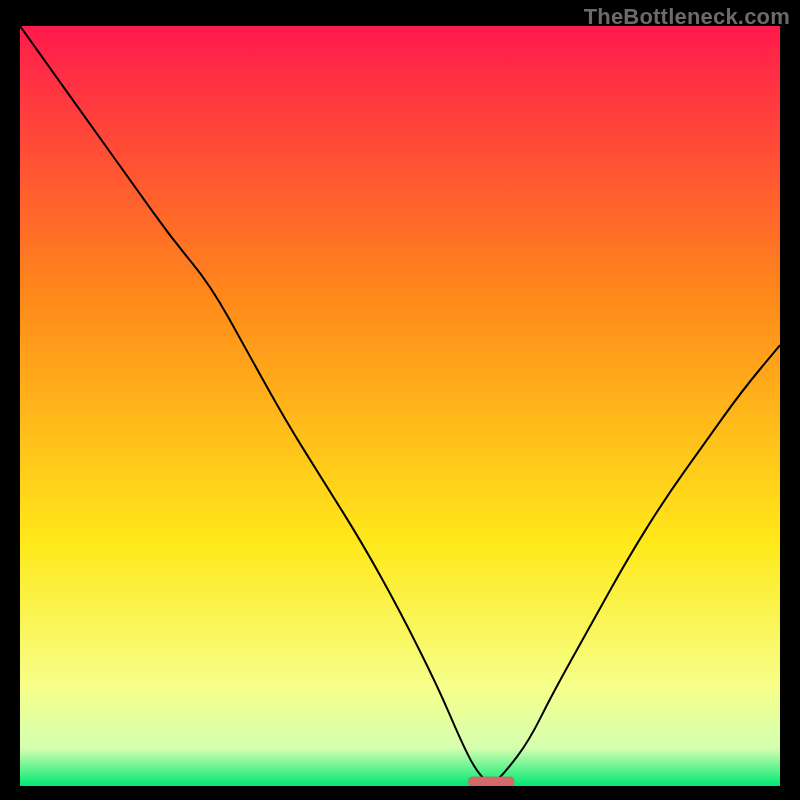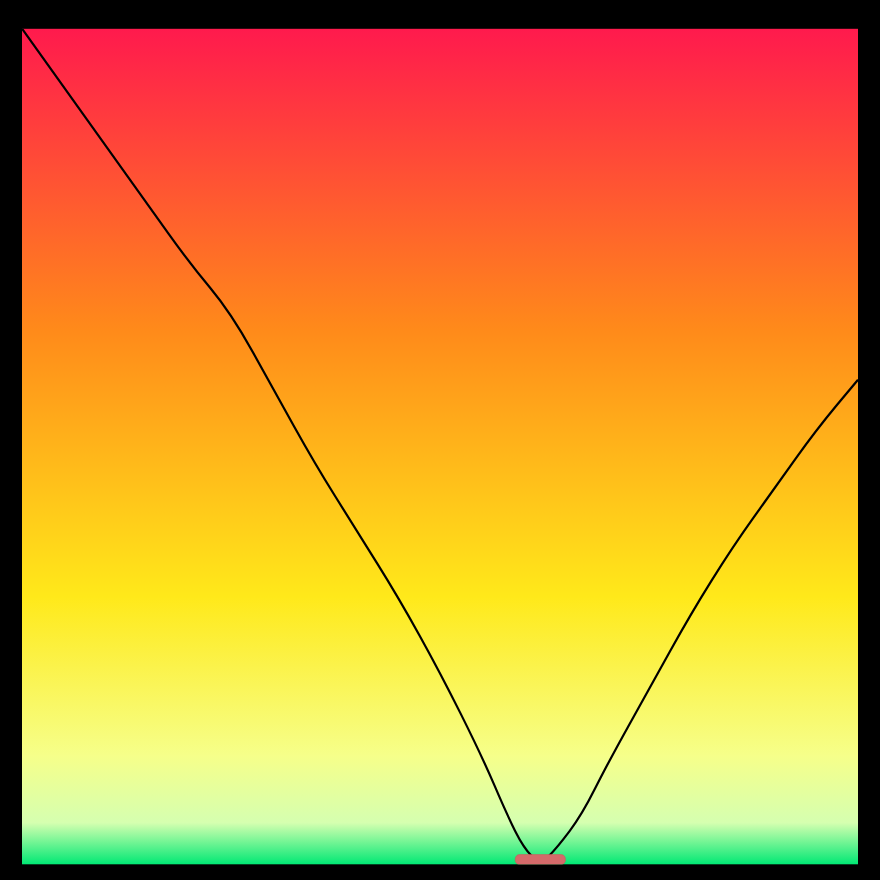--- a/index.html
+++ b/index.html
@@ -36,20 +36,21 @@
   .marker {
     fill: #d46a6a;
     stroke: #c95b5b;
     stroke-width: 0.5;
   }
 </style>
 </head>
 <body>
 
 <div class="frame">
+  <div class="watermark">TheBottleneck.com</div>
 
   <div class="plot">
     <svg id="chart-svg" viewBox="0 0 760 760" width="760" height="760">
       <defs>
         <linearGradient id="bg-grad" x1="0" y1="0" x2="0" y2="1">
           <stop id="g0" offset="0%" stop-color="#ff1a4d"></stop>
           <stop id="g1" offset="36%" stop-color="#ff8a1a"></stop>
           <stop id="g2" offset="68%" stop-color="#ffe91a"></stop>
           <stop id="g3" offset="87%" stop-color="#f6ff8a"></stop>
           <stop id="g4" offset="95%" stop-color="#d5ffb0"></stop>

